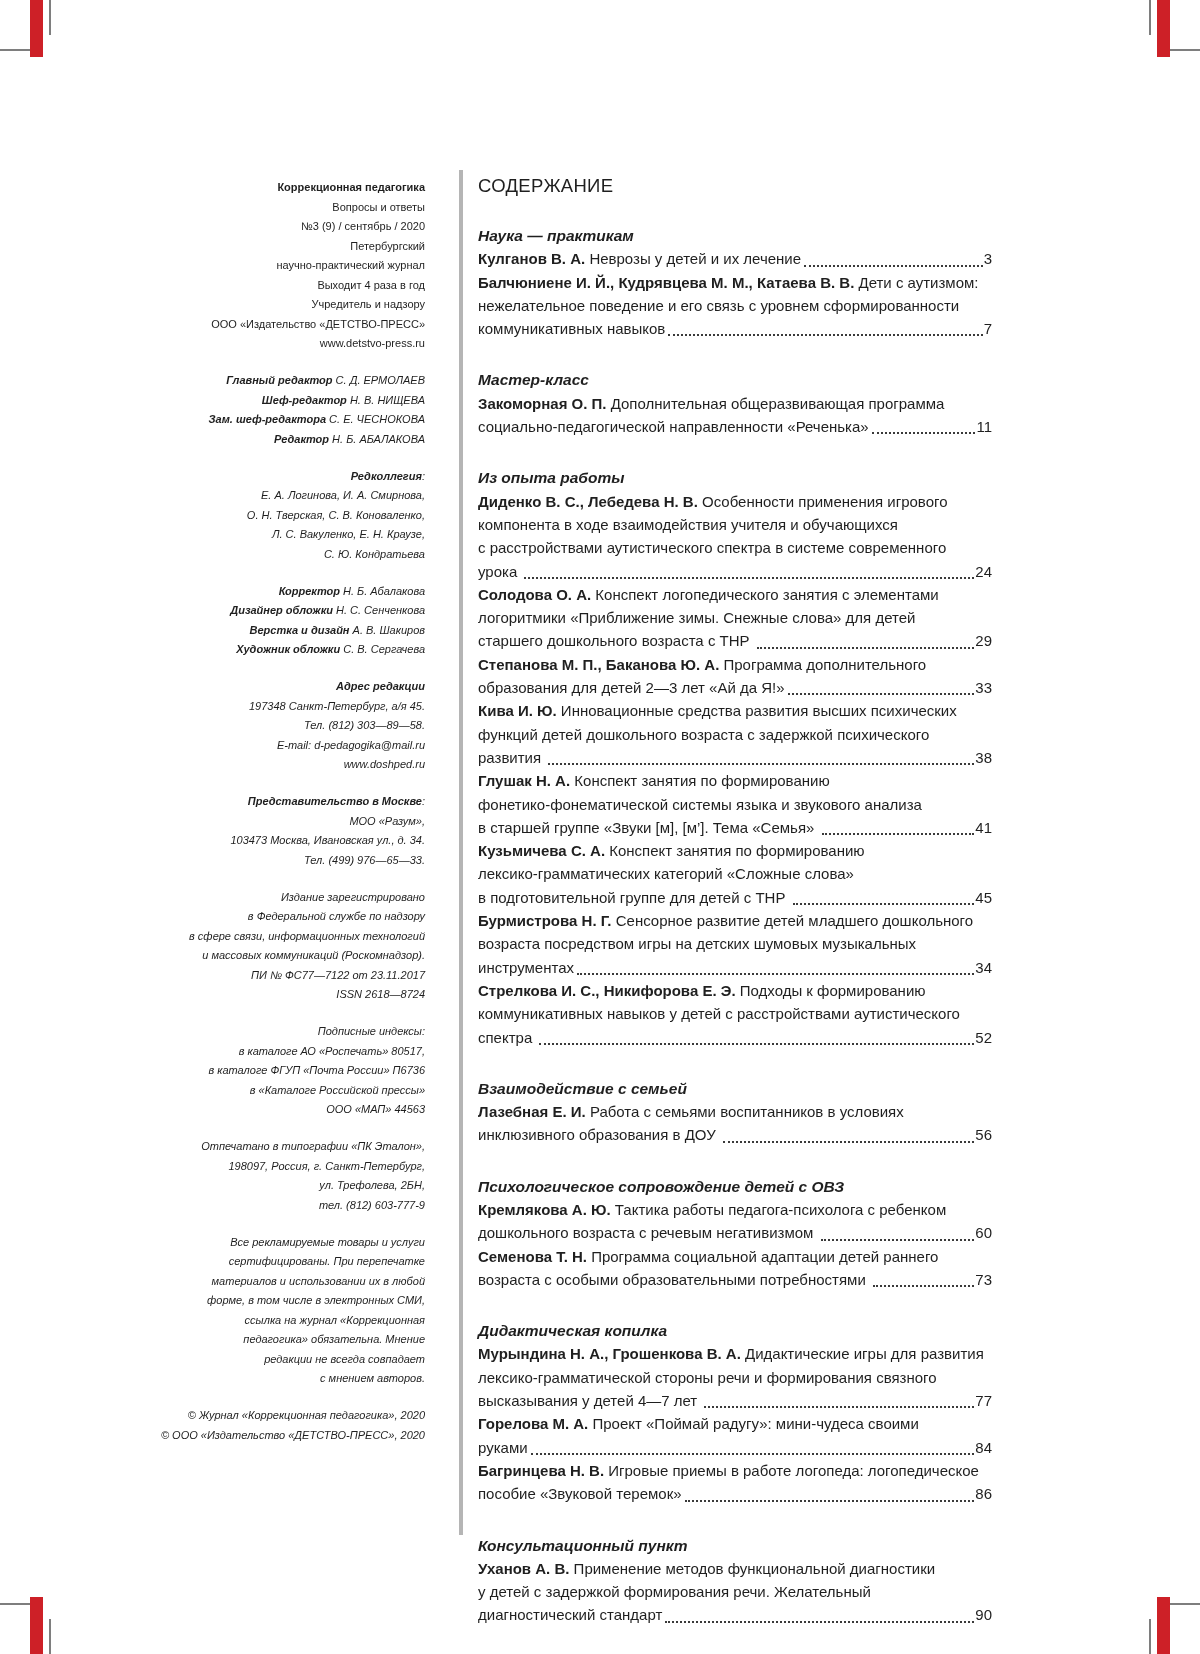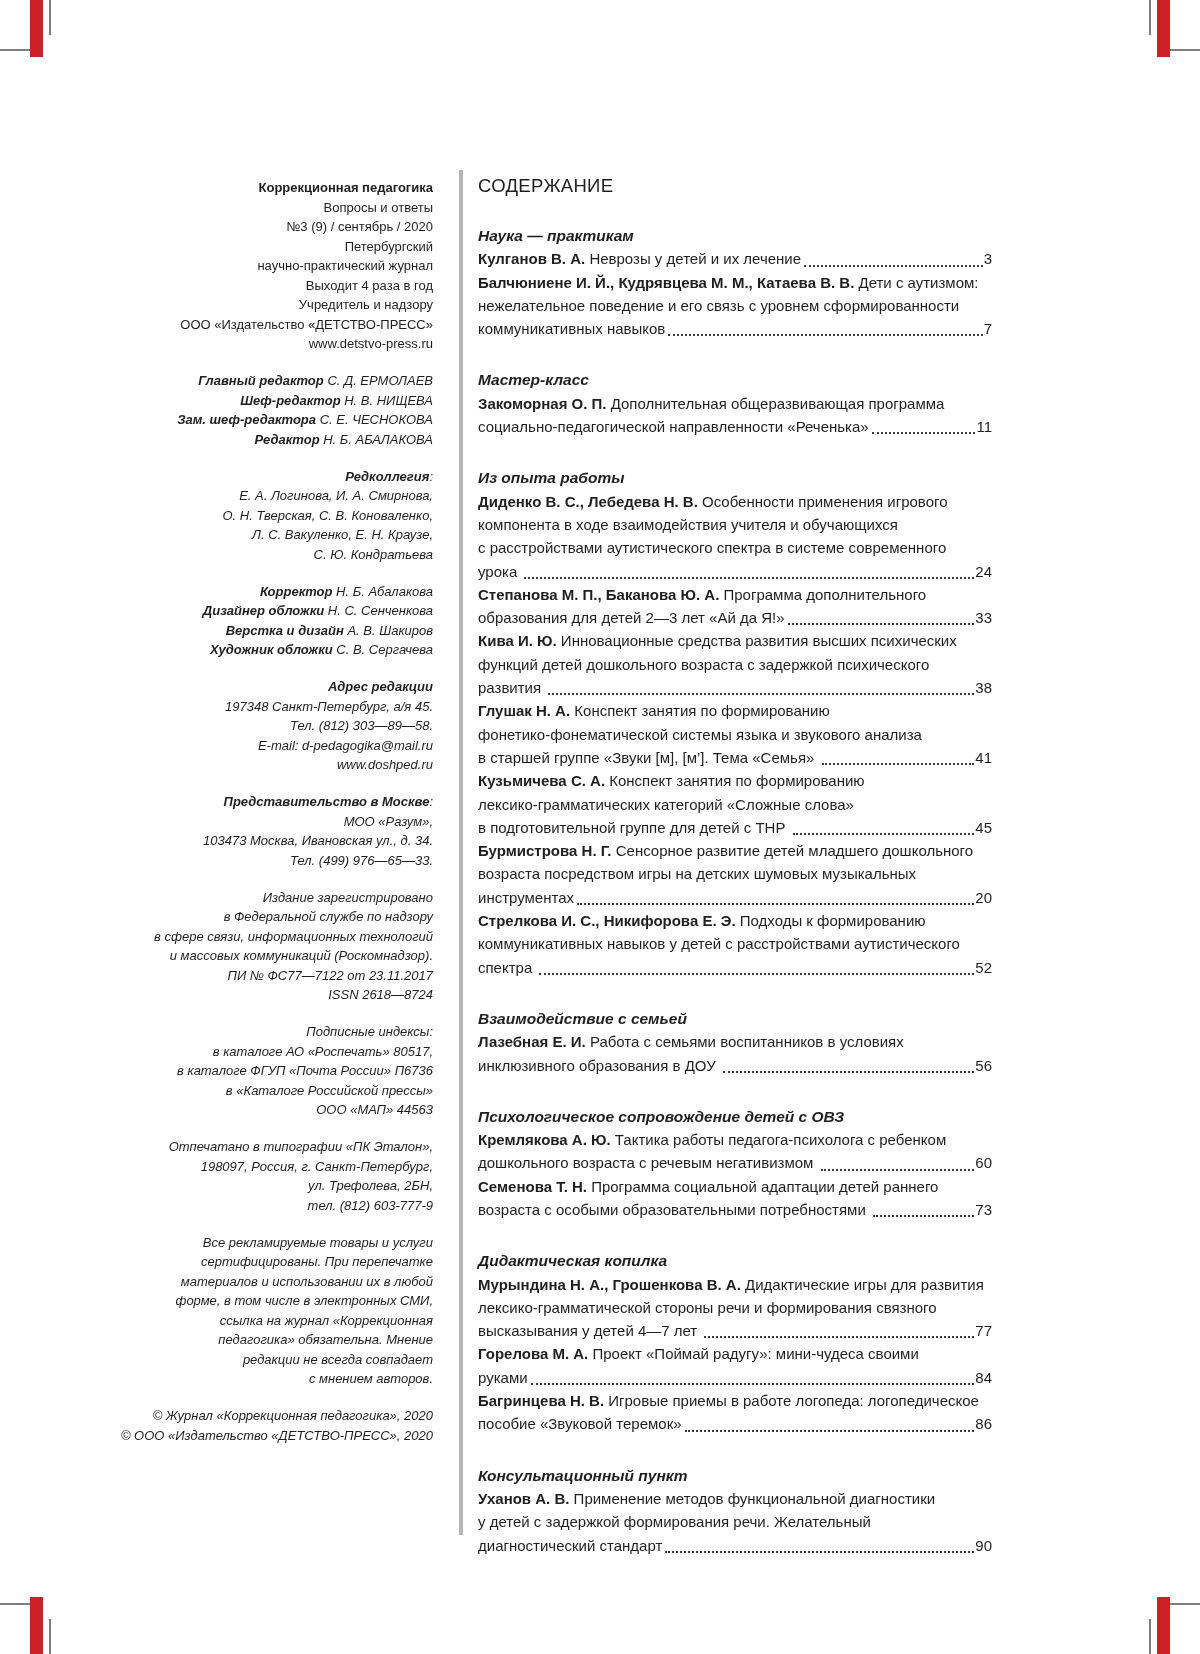--- a/index.html
+++ b/index.html
@@ -9,22 +9,22 @@
     font-family:"Liberation Sans","DejaVu Sans",sans-serif;
     overflow:hidden;
   }
   
   .crop { position:absolute; background:#7e7e7e; }
   
   .redbar { position:absolute; background:#cd2027; }
 
   
   .sidebar {
-    position:absolute; left:88px; top:178px; width:345px;
-    text-align:right; font-size:13px; line-height:19.5px;
+    position:absolute; left:80px; top:178px; width:345px;
+    text-align:right; font-size:11px; line-height:19.5px;
   }
   .sb-block + .sb-block { margin-top:17.5px;font-style:italic; }
   .sb-line { white-space:pre-wrap; }
   .sb-line b { font-weight:bold; }
 
   
   .divider {
     position:absolute; left:459px; top:170px; width:4px; height:1365px;
     background:#b5b5b5;
   }
@@ -180,20 +180,28 @@
         <div class="section-title">Из опыта работы</div>
         <div class="toc-entry">
           <div><b>Диденко В. С., Лебедева Н. В. </b>Особенности применения игрового<br>компонента в ходе взаимодействия учителя и обучающихся<br>с расстройствами аутистического спектра в системе современного</div>
           <div class="toc-entry-lastline">
             <span class="txt">урока </span>
             <span class="leader"></span>
             <span class="pagenum">24</span>
           </div>
         </div>
         <div class="toc-entry">
+          <div><b>Солодова О. А. </b>Конспект логопедического занятия с элементами<br>логоритмики «Приближение зимы. Снежные слова» для детей</div>
+          <div class="toc-entry-lastline">
+            <span class="txt">старшего дошкольного возраста с ТНР </span>
+            <span class="leader"></span>
+            <span class="pagenum">29</span>
+          </div>
+        </div>
+        <div class="toc-entry">
           <div><b>Степанова М. П., Баканова Ю. А. </b>Программа дополнительного</div>
           <div class="toc-entry-lastline">
             <span class="txt">образования для детей 2—3 лет «Ай да Я!»</span>
             <span class="leader"></span>
             <span class="pagenum">33</span>
           </div>
         </div>
         <div class="toc-entry">
           <div><b>Кива И. Ю. </b>Инновационные средства развития высших психических<br>функций детей дошкольного возраста с задержкой психического</div>
           <div class="toc-entry-lastline">
@@ -216,21 +224,21 @@
             <span class="txt">в подготовительной группе для детей с ТНР </span>
             <span class="leader"></span>
             <span class="pagenum">45</span>
           </div>
         </div>
         <div class="toc-entry">
           <div><b>Бурмистрова Н. Г. </b>Сенсорное развитие детей младшего дошкольного<br>возраста посредством игры на детских шумовых музыкальных</div>
           <div class="toc-entry-lastline">
             <span class="txt">инструментах</span>
             <span class="leader"></span>
-            <span class="pagenum">20</span>
+            <span class="pagenum">34</span>
           </div>
         </div>
         <div class="toc-entry">
           <div><b>Стрелкова И. С., Никифорова Е. Э. </b>Подходы к формированию<br>коммуникативных навыков у детей с расстройствами аутистического</div>
           <div class="toc-entry-lastline">
             <span class="txt">спектра </span>
             <span class="leader"></span>
             <span class="pagenum">52</span>
           </div>
         </div>

